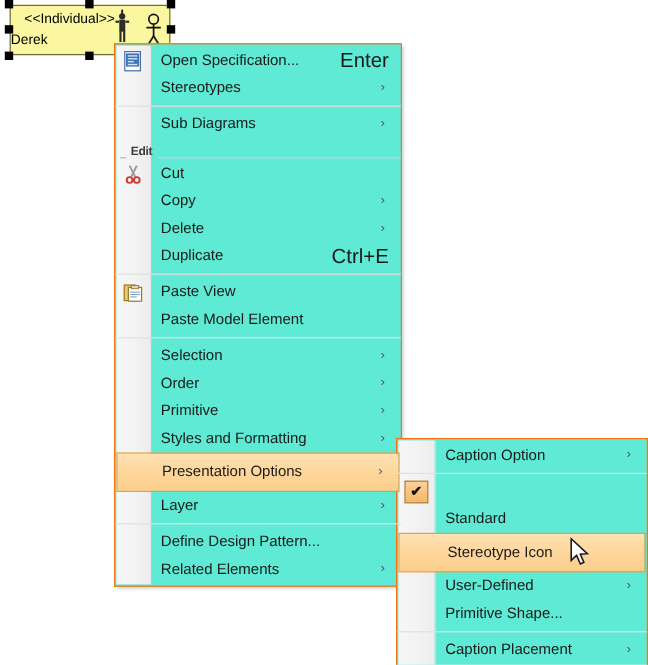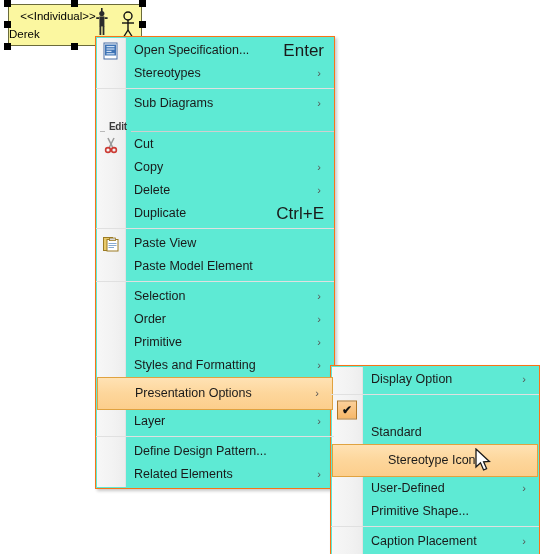--- a/index.html
+++ b/index.html
@@ -126,21 +126,21 @@
   }
   .mi.hl {
     background: linear-gradient(to bottom,#ffe2b4 0%, #fdd69b 50%, #fcce8c 100%);
     border: 1px solid #e0a240;
     box-sizing: border-box;
     margin: 0 1px;
     height: 33px;
     line-height: 21px;
     padding-left: 37px;
   }
-  #sub-menu .mi.hl { padding-left: 55px; }
+  #sub-menu .mi.hl { padding-left: 40px; }
 
   .sep {
     position: relative;
     height: 1px;
     background: #e0e0e0;
     margin: 3px 0 3px 0;
     z-index: 2;
   }
   .sep-label {
     position: relative;
@@ -368,21 +368,21 @@
 
   <div class="mi">
     <span class="label">Related Elements</span>
     <span class="arrow">›</span>
   </div>
 </div>
 
 <div class="menu" id="sub-menu">
 
   <div class="mi">
-    <span class="label">Display Option</span>
+    <span class="label">Caption Option</span>
     <span class="arrow">›</span>
   </div>
 
   <div class="sep"></div>
 
   <div class="mi">
     <span class="checkbox">✔</span>
   </div>
 
   <div class="mi">

